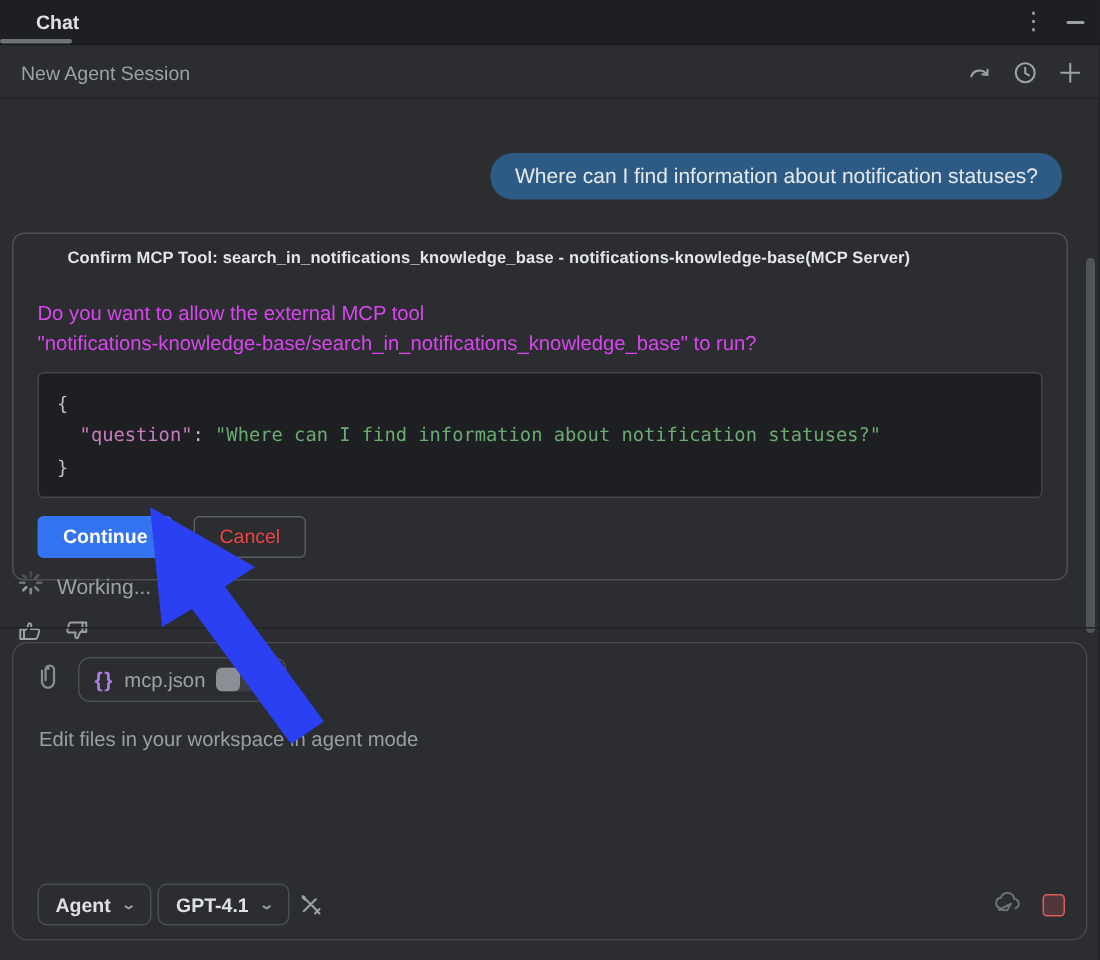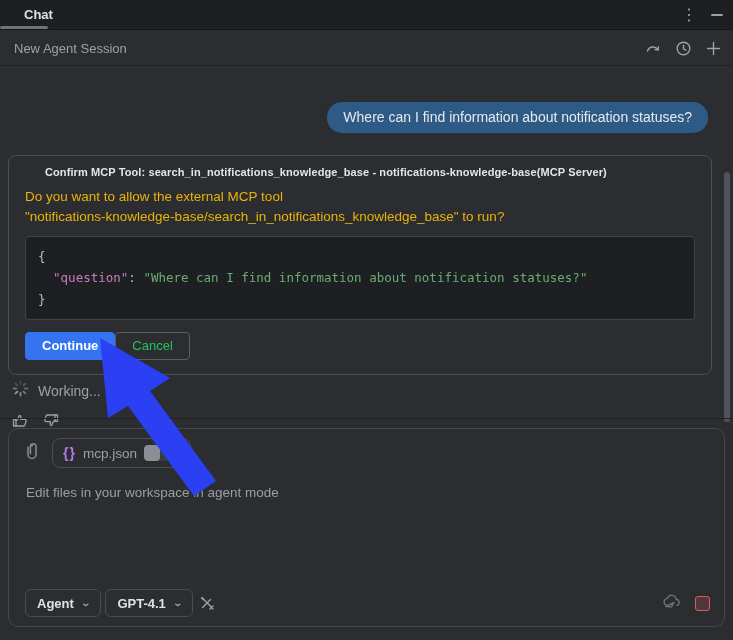--- a/index.html
+++ b/index.html
@@ -40,36 +40,36 @@
     position:absolute; top:19px; right:25px; max-width:560px;
     background:#2d5b85; color:#e6eaee; font-size:14px;
     padding:7px 16px 8px; border-radius:15px;
   }
   .card {
     position:absolute; top:72px; left:8px; width:704px;
     border:1px solid #4d4f53; border-radius:8px; background:#2b2d30;
     padding:10px 16px 14px;
   }
   .card-title { font-size:11px; font-weight:700; color:#e3e5e9; letter-spacing:.1px;margin-left:20px; }
-  .card-body { margin-top:9px; font-size:13.5px; color:#eab308; line-height:1.45; }
+  .card-body { margin-top:21px; font-size:13.5px; color:#d946ef; line-height:1.45; }
   .codeblock {
     margin-top:10px; background:#1e1f22; border:1px solid #43454a; border-radius:4px;
     padding:9px 12px; font-family:"DejaVu Sans Mono", monospace;
     font-size:12.5px; line-height:1.7; color:#bcbec4; white-space:pre;
   }
   .code-key { color:#c77dbb; }
   .code-str { color:#6aab73; }
-  .card-buttons { margin-top:12px; display:flex; }
+  .card-buttons { margin-top:12px; display:flex; gap:14px; }
   .btn {
     height:28px; padding:0 16px; border-radius:4px; font-size:13px; font-weight:600;
     display:inline-flex; align-items:center; justify-content:center; cursor:pointer;
     font-family:"Liberation Sans", sans-serif;
   }
   .btn-primary { background:#3574f0; color:#ffffff; border:1px solid #3574f0; }
-  .btn-secondary { background:transparent; color:#22c55e; border:1px solid #5a5d63; font-weight:400; }
+  .btn-secondary { background:transparent; color:#ef4444; border:1px solid #5a5d63; font-weight:400; }
   .status-row { position:absolute; left:12px; top:297px; display:flex; align-items:center; gap:9px; }
   .status-text { font-size:14px; color:#9da0a8; }
   .feedback-row { position:absolute; left:10px; top:327px; display:flex; gap:11px; }
   .thumb { width:20px; height:20px; display:flex; align-items:center; justify-content:center; }
   .scrollbar-thumb {
     position:absolute; right:3px; top:89px; width:6px; height:250px;
     background:#505358; border-radius:3px;
   }
   
   .composer-divider { position:absolute; top:418px; left:0; right:0; height:1px; background:#1f2123; }

